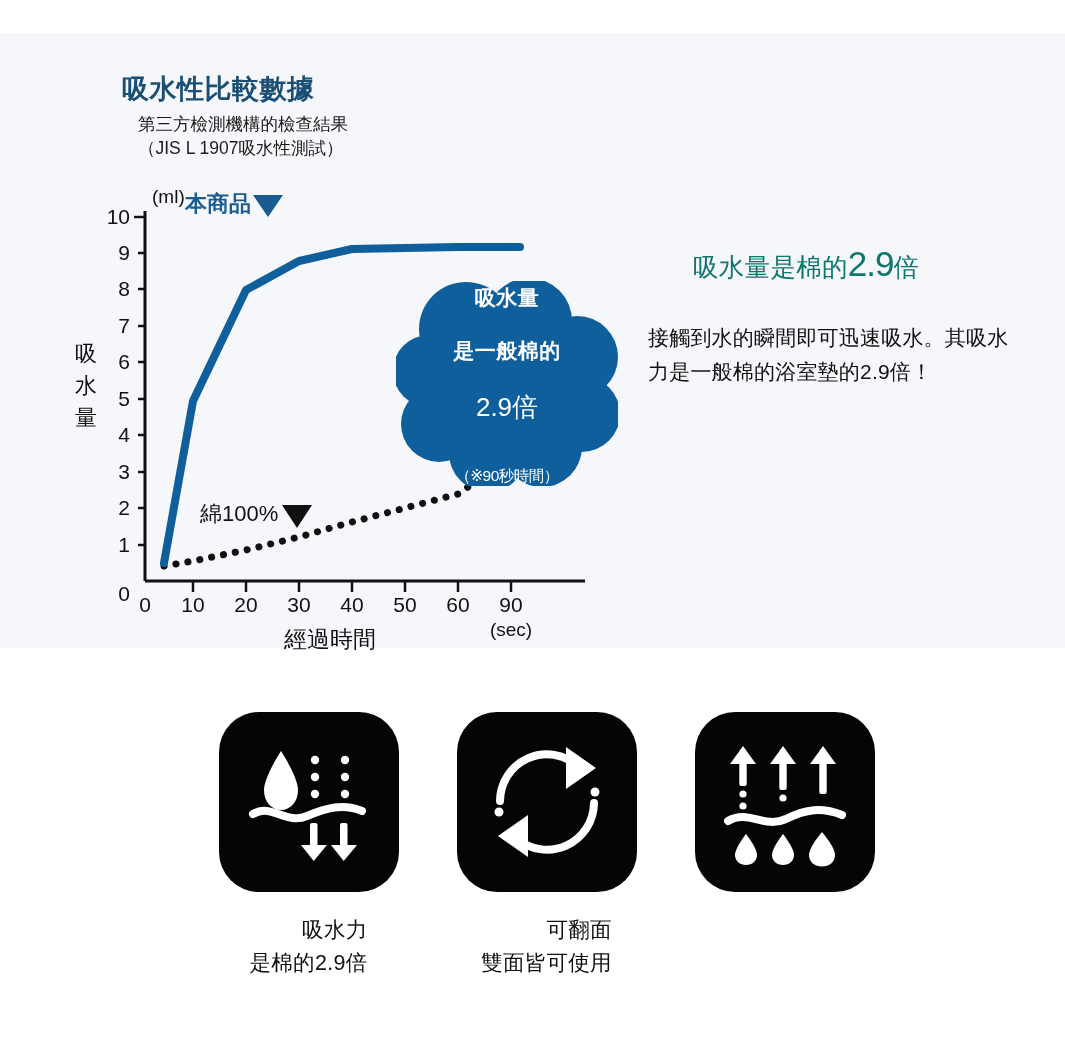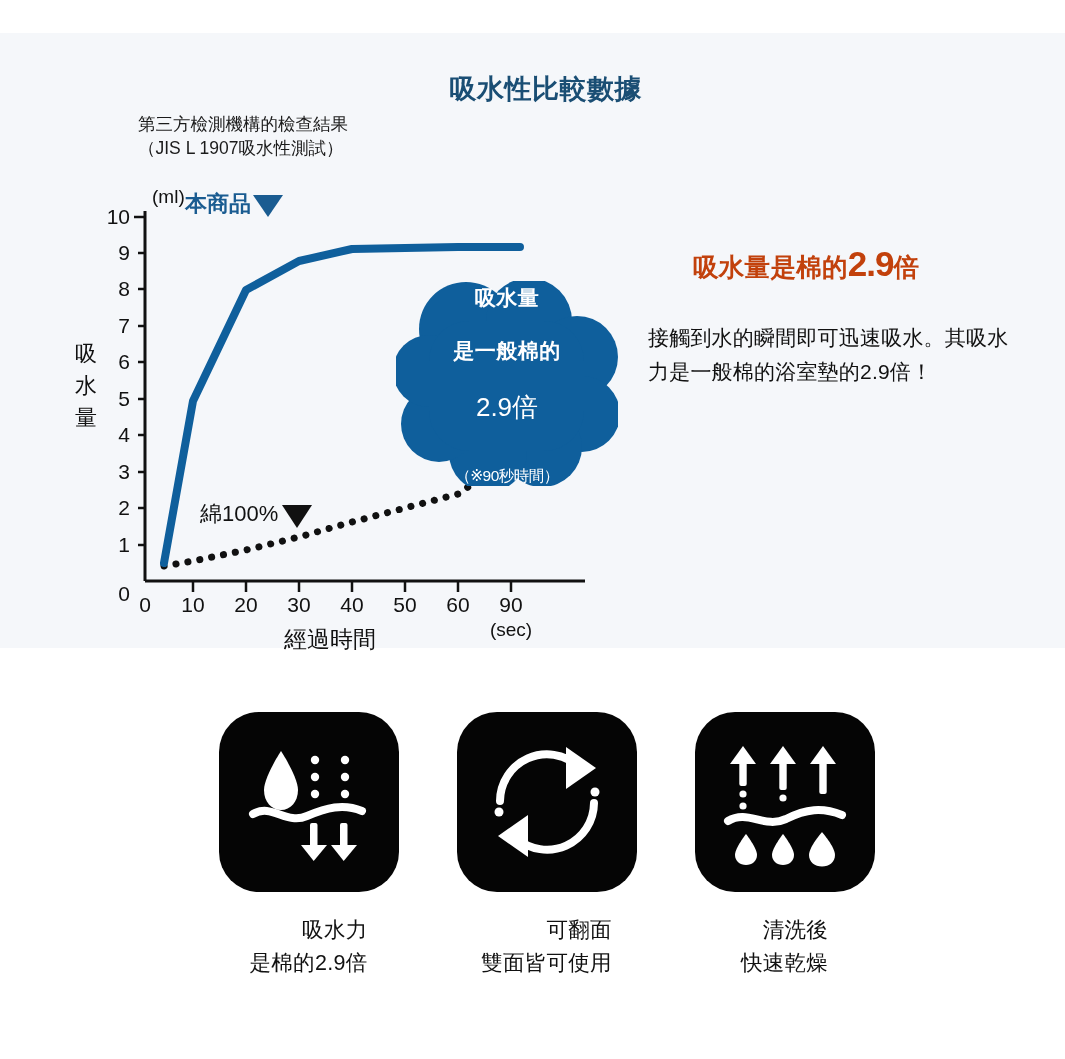--- a/index.html
+++ b/index.html
@@ -28,21 +28,20 @@
     left: 122px;
     top: 40px;
     width: 520px;
   }
   #panel-title {
     font-size: 27px;
     font-weight: bold;
     color: #1a4e74;
     letter-spacing: 0.5px;
     line-height: 1.2;
-    text-align: right;
   }
   #panel-subtitle {
     margin-top: 8px;
     font-size: 17.5px;
     color: #1b1b1b;
     line-height: 1.35;
     letter-spacing: 0px;
     margin-left: 16px;
   }
 
@@ -102,22 +101,22 @@
 
   
   #right-col {
     position: absolute;
     left: 648px;
     top: 210px;
     width: 372px;
   }
   #right-heading {
     font-size: 25.5px;
-    font-weight: bold;
-    color: #c2410c;
+    font-weight: normal;
+    color: #0f766e;
     letter-spacing: 0.3px;
     line-height: 1.2;
     white-space: nowrap;
     padding-left: 45px;
   }
   #right-heading .big-num {
     font-size: 35px;
     letter-spacing: -1px;
   }
   #right-body {
@@ -353,19 +352,15 @@
           <rect x="99.3" y="25" width="7.4" height="32" rx="2"></rect>
         </g>
         <path d="M8 84 C 28 72 44 92 66 82 C 86 72 102 70 122 78" fill="none" stroke="#ffffff" stroke-width="8" stroke-linecap="round"></path>
         <g fill="#ffffff">
           <path d="M26 97 C 26 97 15 111 15 118 C 15 124 19.9 128 26 128 C 32.1 128 37 124 37 118 C 37 111 26 97 26 97 Z"></path>
           <path d="M63 97 C 63 97 52 111 52 118 C 52 124 56.9 128 63 128 C 69.1 128 74 124 74 118 C 74 111 63 97 63 97 Z"></path>
           <path d="M102 95 C 102 95 89 110 89 118 C 89 125 94.8 129.5 102 129.5 C 109.2 129.5 115 125 115 118 C 115 110 102 95 102 95 Z"></path>
         </g>
       </svg>
     </div>
-    <div class="feature-labels">
-      <div>清洗後</div>
-      <div>快速乾燥</div>
-    </div>
   </div>
 
 </div>
 
 </body></html>

